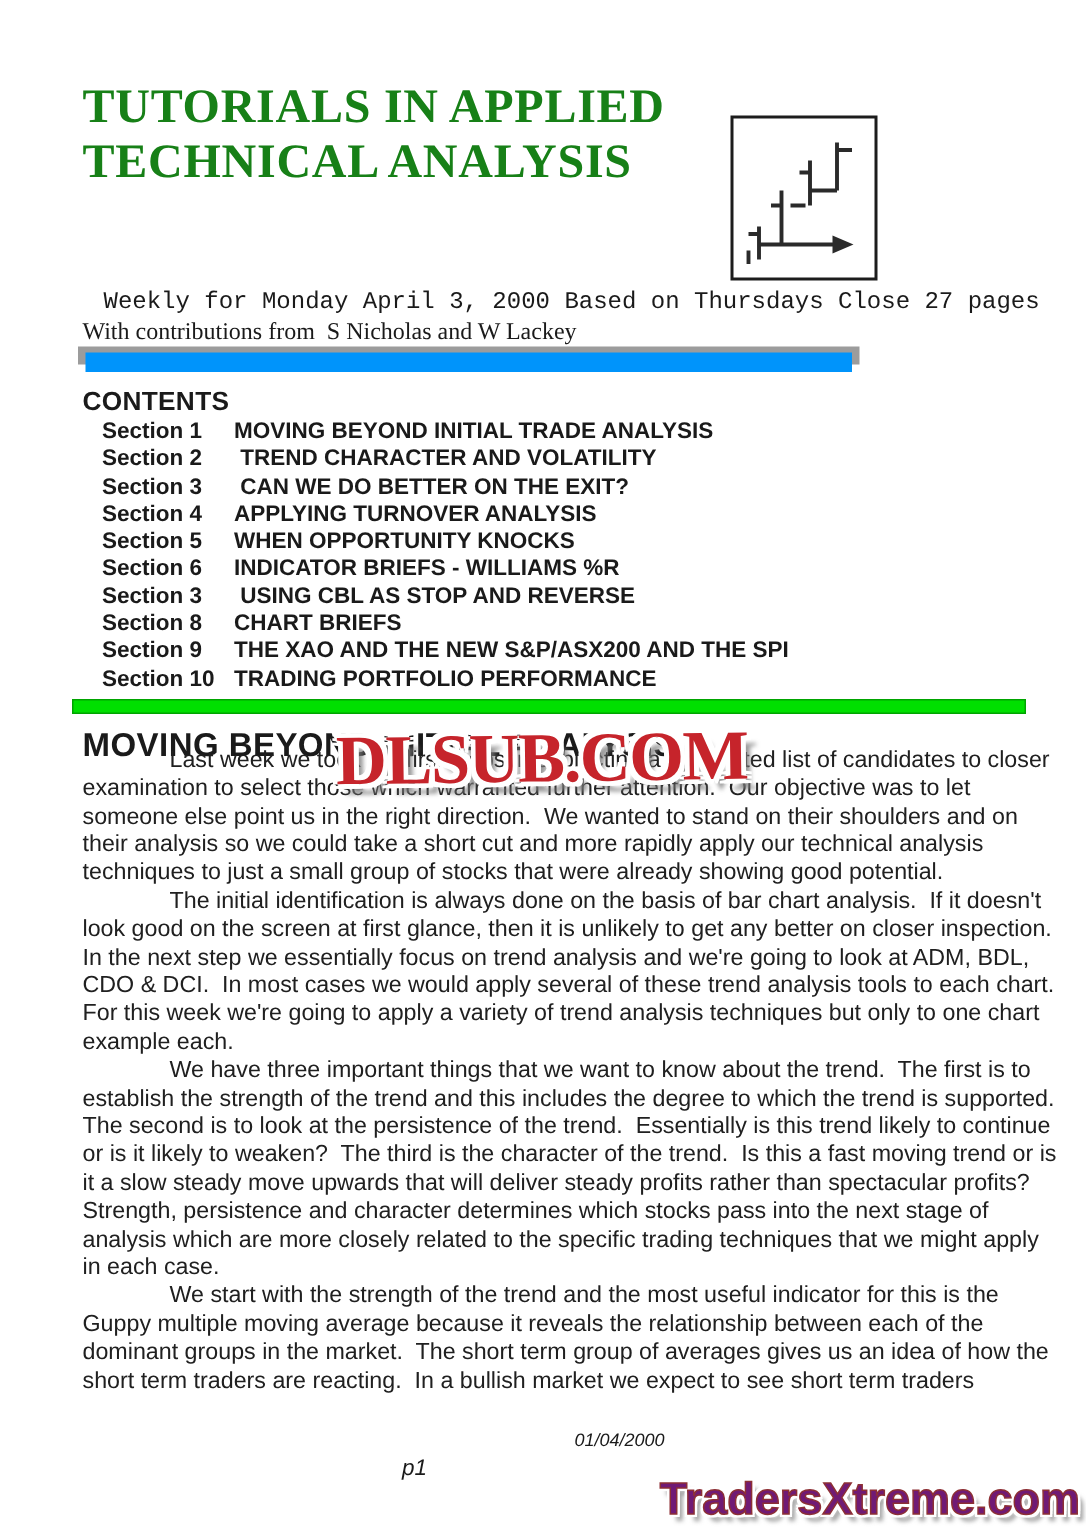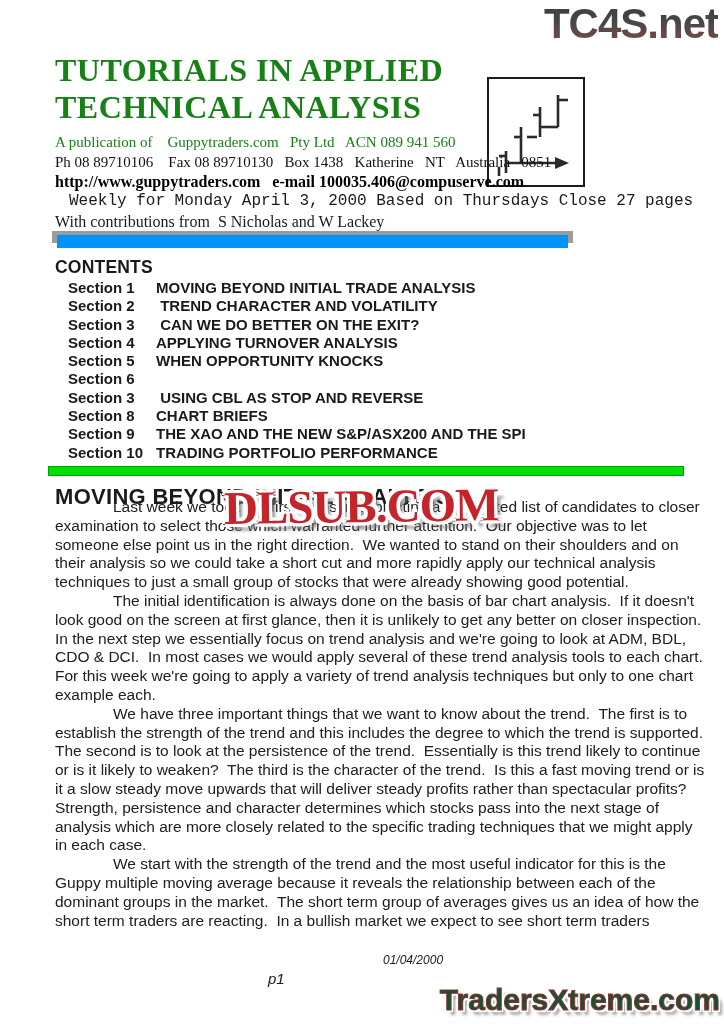--- a/index.html
+++ b/index.html
@@ -70,34 +70,33 @@
       -3px 0 0 #fff, 3px 0 0 #fff, 0 -3px 0 #fff, 0 3px 0 #fff,
       6px 7px 3px rgba(120,120,120,0.75);
   }
   
   .footer-page{position:absolute;left:268px;top:953px;font-size:15px;font-style:italic;margin-top:17px;}
   .footer-date{position:absolute;left:383px;top:953px;font-size:12px;font-style:italic;}
   
   .tradersx{
     position:absolute;right:4px;top:983px;
     font-family:"Liberation Sans",sans-serif;font-weight:bold;
-    font-size:30px;letter-spacing:0px;color:#14532d;
+    font-size:30px;letter-spacing:0px;color:#701a75;
     -webkit-text-stroke:1px #8d2f34;
     text-shadow:
       -2px -2px 0 #fff, 2px -2px 0 #fff, -2px 2px 0 #fff, 2px 2px 0 #fff,
       -2px 0 0 #fff, 2px 0 0 #fff, 0 -2px 0 #fff, 0 2px 0 #fff,
       4px 5px 3px rgba(140,140,140,0.8);
   }
 </style>
 </head>
 <body>
 
 <div class="page">
 
-  <div class="tc4s">TC4S.net</div>
 
   <div class="title-line title-1">TUTORIALS IN APPLIED</div>
   <div class="title-line title-2">TECHNICAL ANALYSIS</div>
 
   <div class="logo-box">
     <svg width="90" height="102" viewBox="0 0 90 102">
       <g stroke="#2a2a2a" stroke-width="2.6" fill="none">
 
         <line x1="17" y1="72" x2="17" y2="94"></line>
         <line x1="10" y1="77" x2="17" y2="77"></line>
@@ -113,25 +112,20 @@
         <line x1="44" y1="36" x2="51" y2="36"></line>
         <line x1="51" y1="48" x2="69" y2="48"></line>
 
         <line x1="69" y1="16" x2="69" y2="48"></line>
         <line x1="69" y1="21" x2="79" y2="21"></line>
       </g>
       <polygon points="66,78 80,84 66,90" fill="#2a2a2a" stroke="none"></polygon>
     </svg>
   </div>
 
-  <div class="mast-lines">
-    <div class="pub-line">A publication of    Guppytraders.com   Pty Ltd   ACN 089 941 560</div>
-    <div class="contact-line">Ph 08 89710106    Fax 08 89710130   Box 1438   Katherine   NT   Australia   0851</div>
-    <div class="web-line">http://www.guppytraders.com   e-mail 100035.406@compuserve.com</div>
-  </div>
 
   <div class="issue-line">Weekly for Monday April 3, 2000 Based on Thursdays Close 27 pages</div>
   <div class="contrib-line">With contributions from  S Nicholas and W Lackey</div>
 
   <div class="bar-grey"></div>
   <div class="bar-blue"></div>
 
   <div class="contents-heading">CONTENTS</div>
   <div class="contents-list">
     <div class="toc-row">
@@ -149,20 +143,21 @@
     <div class="toc-row">
       <span class="toc-section">Section 4</span>
       <span class="toc-title">APPLYING TURNOVER ANALYSIS</span>
     </div>
     <div class="toc-row">
       <span class="toc-section">Section 5</span>
       <span class="toc-title">WHEN OPPORTUNITY KNOCKS</span>
     </div>
     <div class="toc-row">
       <span class="toc-section">Section 6</span>
+      <span class="toc-title">INDICATOR BRIEFS - WILLIAMS %R</span>
     </div>
     <div class="toc-row">
       <span class="toc-section">Section 3</span>
       <span class="toc-title"> USING CBL AS STOP AND REVERSE</span>
     </div>
     <div class="toc-row">
       <span class="toc-section">Section 8</span>
       <span class="toc-title">CHART BRIEFS</span>
     </div>
     <div class="toc-row">

